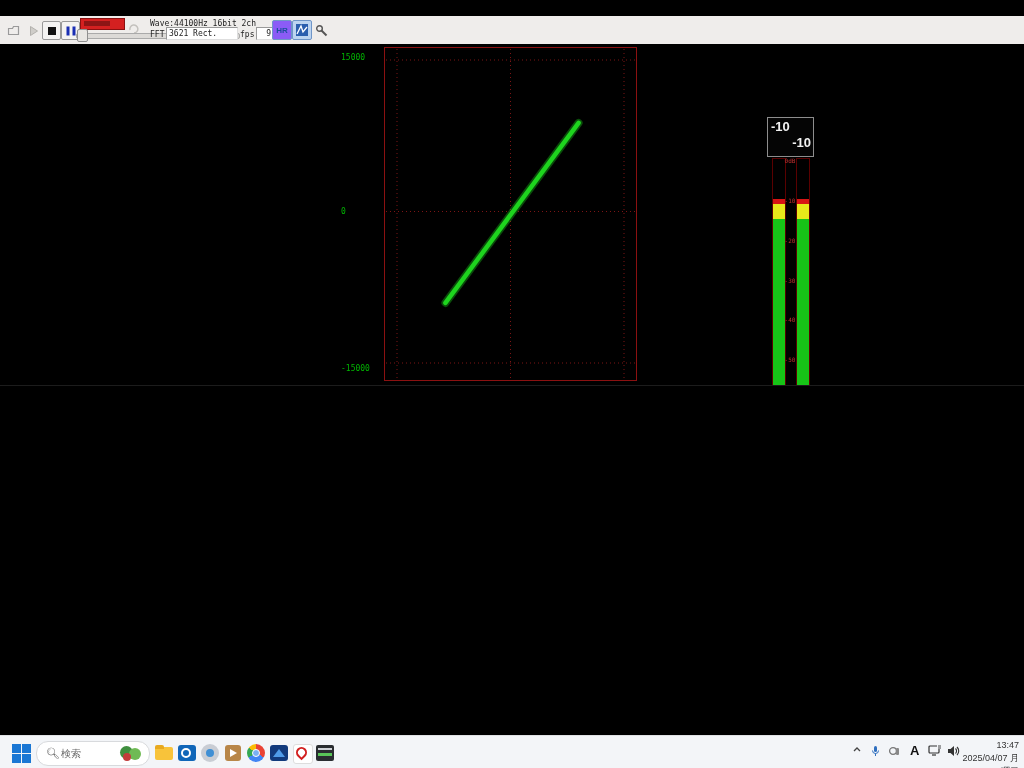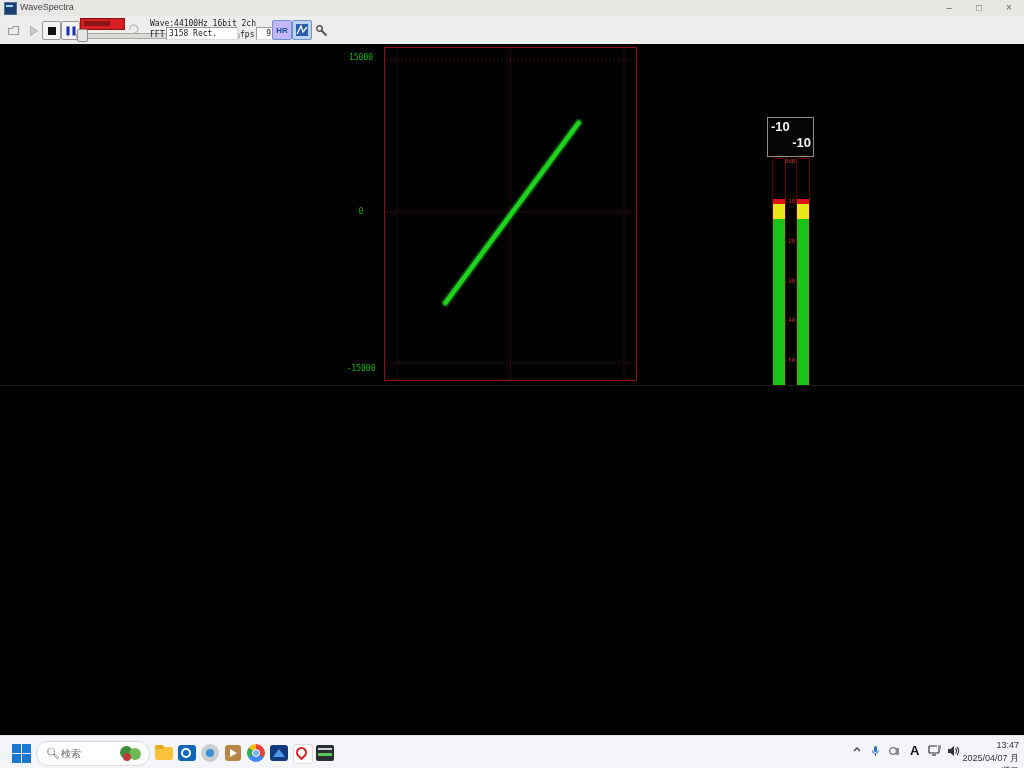--- a/index.html
+++ b/index.html
@@ -18,27 +18,27 @@
   .tbtn{top:5px;width:17px;height:17px;border:1px solid #9a9a9a;background:#f4f3f2;border-radius:2px;}
   .tbtn.flat{border-color:transparent;background:transparent;}
   .glyph{position:absolute;left:50%;top:50%;transform:translate(-50%,-50%);}
   #rec-box{left:80px;top:2px;width:43px;height:10px;background:#d42020;border:1px solid #8a1010;}
   #rec-box .smudge{position:absolute;left:3px;top:2px;width:26px;height:5px;background:#8d1515;}
   #seek-track{left:76px;top:17px;width:162px;height:4px;background:#dcdad7;border:1px solid #aaa;border-radius:2px;}
   #seek-thumb{left:77px;top:13px;width:9px;height:11px;background:#e8e6e3;border:1px solid #8f8f8f;border-radius:2px;}
   .tb-text{font-size:8px;color:#222;font-family:"DejaVu Sans Mono",monospace;}
   .sunken{background:#fff;border:1px solid #9a9a9a;border-right-color:#dedede;border-bottom-color:#dedede;font-size:8px;
     font-family:"DejaVu Sans Mono",monospace;color:#222;padding:1px 2px;}
-  .bluebtn{top:4px;width:18px;height:18px;border:1px solid #6f96c8;background:#c4b5fd;border-radius:2px;}
+  .bluebtn{top:4px;width:18px;height:18px;border:1px solid #6f96c8;background:#8b5cf6;border-radius:2px;}
   
   #pane-top{left:0;top:44px;width:1024px;height:342px;background:#000;}
   #pane-splitter{left:0;top:385px;width:1024px;height:2px;background:#1c1c1c;}
   #pane-bottom{left:0;top:386px;width:1024px;height:349px;background:#000;}
   
-  .scope-lbl{width:40px;text-align:center;font-size:8px;color:#00b400;font-family:"DejaVu Sans Mono",monospace;}
+  .scope-lbl{width:40px;text-align:left;font-size:8px;color:#00b400;font-family:"DejaVu Sans Mono",monospace;}
   
   #meter{left:767px;top:73px;width:46px;height:300px;}
   #peak-box{position:absolute;left:0;top:0;width:45px;height:38px;background:#050505;border:1px solid #8d8d8d;}
   .peak-val{position:absolute;font-size:13px;font-weight:bold;color:#f2f2f2;font-family:"Liberation Sans",sans-serif;}
   #peak-l{left:3px;top:1px;} #peak-r{right:2px;top:17px;}
   .mcol{position:absolute;top:41px;width:12px;height:241px;border:1px solid #5a0000;}
   #mcol-l{left:5px;} #mcol-r{left:29px;}
   .mfill{position:absolute;left:0;width:12px;}
   .mtick{position:absolute;left:17px;width:12px;text-align:center;font-size:6px;color:#c03030;
     font-family:"DejaVu Sans Mono",monospace;}
@@ -57,27 +57,20 @@
   .tray-ic{top:9px;font-size:11px;color:#333;}
   #clock{left:955px;top:3px;width:64px;text-align:right;font-size:9px;color:#333;line-height:13px;}
   svg{position:absolute;left:0;top:0;}
   .noselect{user-select:none;}
 </style>
 </head>
 <body>
 
 <div id="screen" class="noselect">
 
-  <div id="titlebar" class="abs">
-    <div id="app-icon" class="abs"></div>
-    <div id="title-text" class="abs">WaveSpectra</div>
-    <div id="btn-min" class="abs wctl">–</div>
-    <div id="btn-max" class="abs wctl">□</div>
-    <div id="btn-close" class="abs wctl">×</div>
-  </div>
 
   <div id="toolbar" class="abs">
     <div class="abs tbtn flat" style="left:4px;">
       <svg class="glyph" width="13" height="13" viewBox="0 0 13 13">
         <path d="M1 4 L5 4 L6 2 L11 2 L11 10 L1 10 Z" fill="none" stroke="#9a9a9a" stroke-width="1.2"></path>
       </svg>
     </div>
     <div class="abs tbtn flat" style="left:24px;">
       <svg class="glyph" width="11" height="11" viewBox="0 0 11 11">
         <path d="M2 1 L9 5.5 L2 10 Z" fill="#cfcdc9" stroke="#b3b1ad"></path>
@@ -98,21 +91,21 @@
       </svg>
     </div>
     <div id="rec-box" class="abs">
         <span class="smudge"></span>
       </div>
     <div id="seek-track" class="abs"></div>
     <div id="seek-thumb" class="abs"></div>
 
     <div class="abs tb-text" style="left:150px;top:3px;">Wave:44100Hz 16bit 2ch</div>
     <div class="abs tb-text" style="left:150px;top:14px;">FFT:</div>
-    <div class="abs sunken" style="left:166px;top:11px;width:66px;height:9px;">3158 Rect.</div>
+    <div class="abs sunken" style="left:166px;top:11px;width:66px;height:9px;">3621 Rect.</div>
     <div class="abs tb-text" style="left:240px;top:14px;">fps:</div>
     <div class="abs sunken" style="left:256px;top:11px;width:12px;height:9px;text-align:right;">9</div>
 
     <div class="abs bluebtn" style="left:272px;">
       <svg class="glyph" width="14" height="14" viewBox="0 0 14 14">
         <text x="7" y="10" text-anchor="middle" font-size="8" font-family="Liberation Sans,sans-serif" fill="#1a4f9e" font-weight="bold">HR</text>
       </svg>
     </div>
     <div class="abs bluebtn" style="left:292px;background:#bcd4f0;">
       <svg class="glyph" width="14" height="14" viewBox="0 0 14 14">

